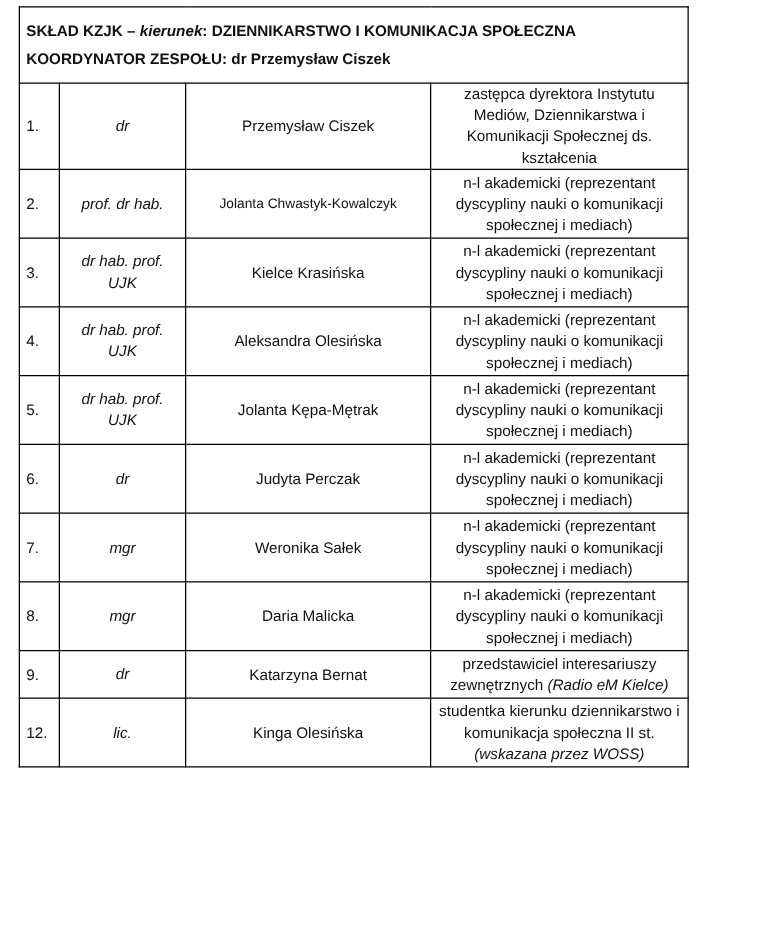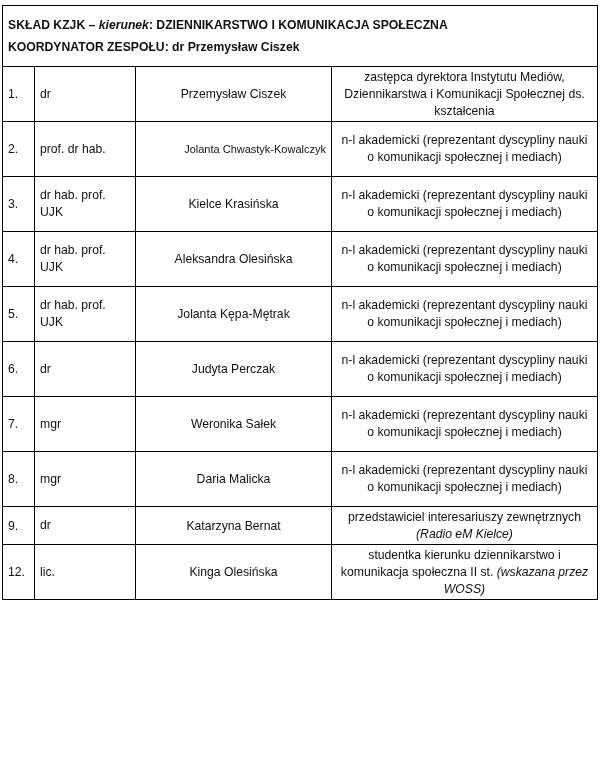--- a/index.html
+++ b/index.html
@@ -1,33 +1,33 @@
 <!DOCTYPE html>
 <html><head>
 <meta charset="utf-8">
 <style>
   html, body { margin: 0; padding: 0; background: #ffffff; }
   body { width: 613px; height: 761px; position: relative; font-family: "Liberation Sans", sans-serif; color: #111; }
   .doc-table {
-    position: absolute; left: 2px; top: 5px; width: 596px;
+    position: absolute; left: 15px; top: 5px; width: 536px;
     border-collapse: collapse; table-layout: fixed; font-size: 12.2px;
   }
   .doc-table td, .doc-table th { border: 1px solid #000; padding: 0 5px; vertical-align: middle; }
   .title-cell { height: 60px; padding: 4px 6px 6px 6px; text-align: left; font-weight: bold; }
   .title-line { line-height: 22px; }
   .title-line i { font-weight: bold; font-style: italic; }
   .head-row th { height: 40px; font-weight: bold; text-align: center; line-height: 16px; }
   .col-lp { width: 32px; }
   .col-title { width: 101px; }
   .col-name { width: 196px; }
   .col-status { width: auto; }
   .lp { text-align: left; padding-left: 6px; }
-  .deg { line-height: 17px; }
+  .deg { text-align: center; line-height: 17px; font-style: italic; }
   .name { text-align: center; }
-  .name.small { font-size: 11px; text-align: right; }
+  .name.small { font-size: 11px; }
   .status { text-align: center; line-height: 17px; padding-left: 6px; }
   .status i { font-style: italic; }
   tr.r3 td { height: 54px; }
   tr.r2 td { height: 37px; }
 </style>
 </head>
 <body>
 
 <table class="doc-table">
   <colgroup>

